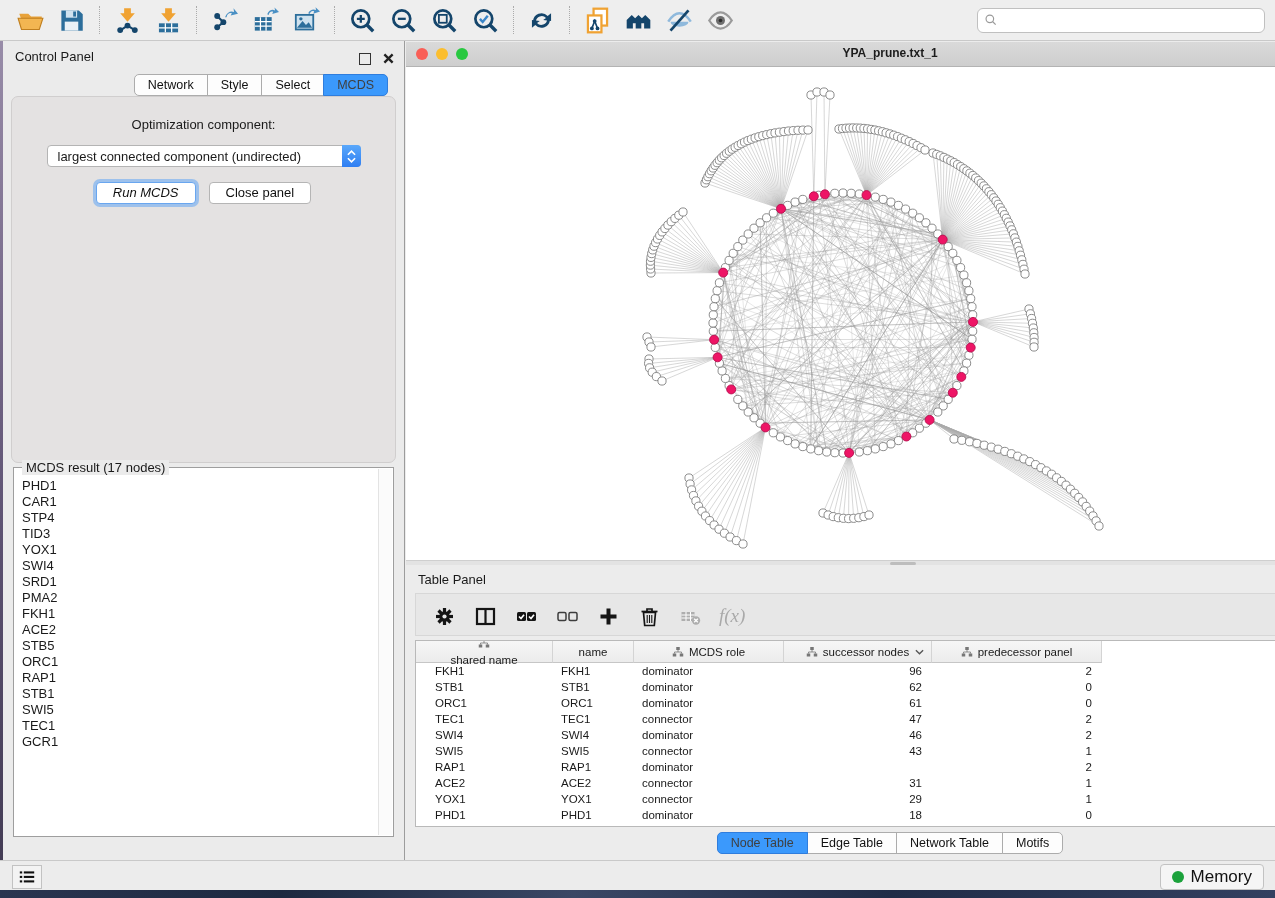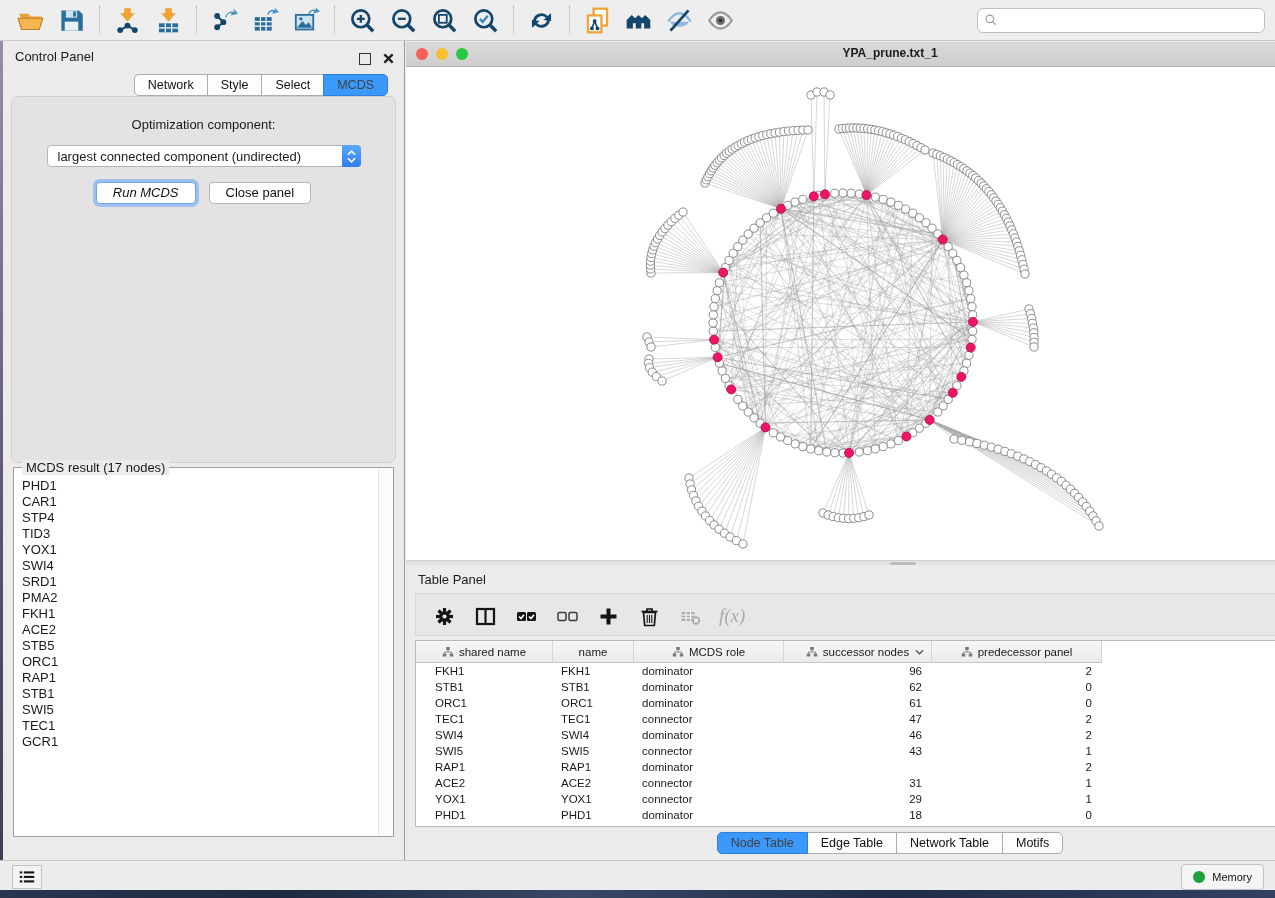--- a/index.html
+++ b/index.html
@@ -99,21 +99,21 @@
   .tp-tabs{position:absolute;left:0;right:0;bottom:6px;display:flex;justify-content:center;margin-top:20px;}
 
   
   #status-bar{position:absolute;left:0;right:0;top:860px;height:30px;background:#ececec;border-top:1px solid #c9c9c9;}
   .list-btn{position:absolute;left:12px;top:4px;width:28px;height:22px;background:#f3f3f3;border:1px solid #c2c2c2;
             display:flex;align-items:center;justify-content:center;cursor:pointer;}
   .list-btn svg{width:16px;height:14px;}
   .memory-btn{position:absolute;right:11px;top:3px;height:24px;background:#f5f5f5;border:1px solid #c2c2c2;
               border-radius:4px;display:flex;align-items:center;gap:7px;padding:0 11px;cursor:pointer;}
   .memory-dot{width:12px;height:12px;border-radius:50%;background:#1ca23c;}
-  .memory-btn span.lbl{font-size:11px;color:#111;}
+  .memory-btn span.lbl{font-size:17px;color:#111;}
 </style>
 </head>
 <body>
 
 <div id="app">
 
   <div id="toolbar">
 
     <div class="tb-btn">
         <svg viewBox="0 0 24 24">
@@ -1208,21 +1208,21 @@
               <circle cx="16" cy="14.5" r="4.2" fill="#aeaeae"></circle>
               <path d="M14.2 12.7l3.6 3.6M17.8 12.7l-3.6 3.6" stroke="#fff" stroke-width="1.3"></path>
             </svg>
           </div>
           <div class="tp-tool disabled" style="width: auto;">
             <span class="fx-label">f(x)</span>
           </div>
         </div>
       <div class="tp-table">
         <div class="thead">
-            <div class="th" style="width: 137px;">
+            <div class="th" style="width: 137px; flex-direction: column;">
               <svg class="sitemap" viewBox="0 0 24 24">
                 <rect x="8.5" y="2" width="7" height="6" fill="#777"></rect>
                 <rect x="1.5" y="15" width="7" height="6" fill="#777"></rect>
                 <rect x="15.5" y="15" width="7" height="6" fill="#777"></rect>
                 <path d="M12 8v4M5 15v-3h14v3" fill="none" stroke="#777" stroke-width="1.6"></path>
               </svg>
               <span>shared name</span>
             </div>
             <div class="th" style="width: 81px;">
               <span>name</span>

